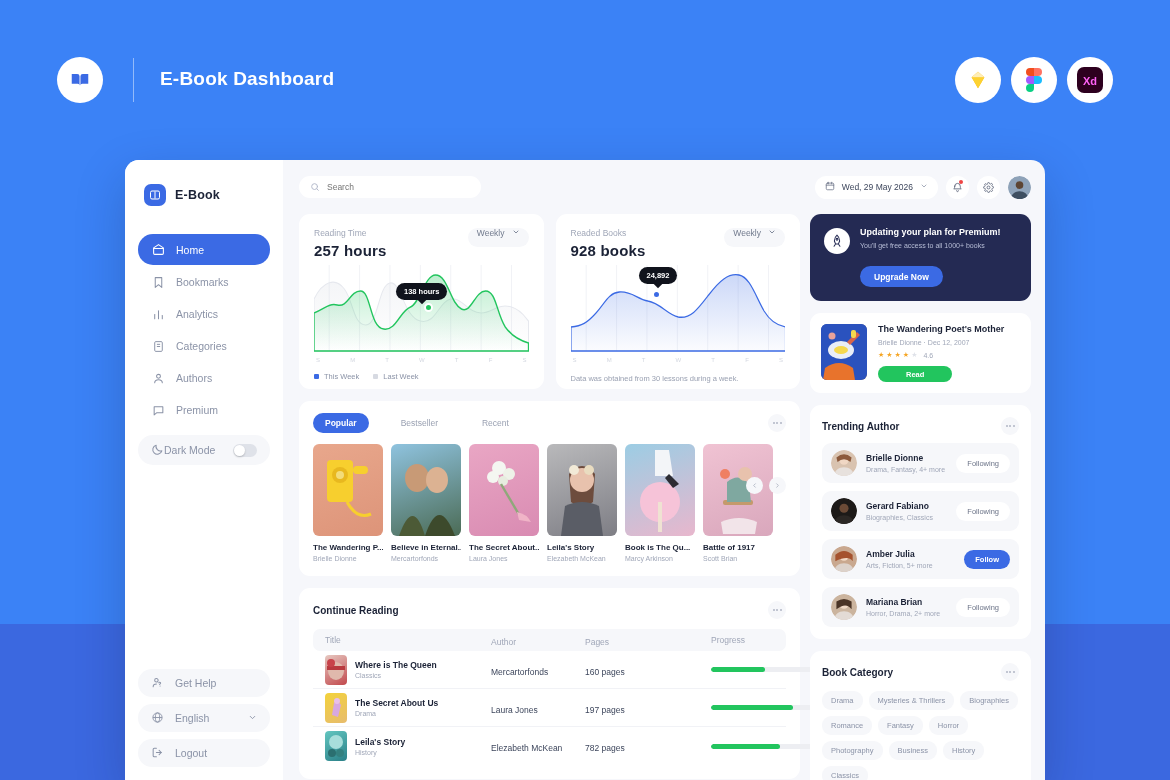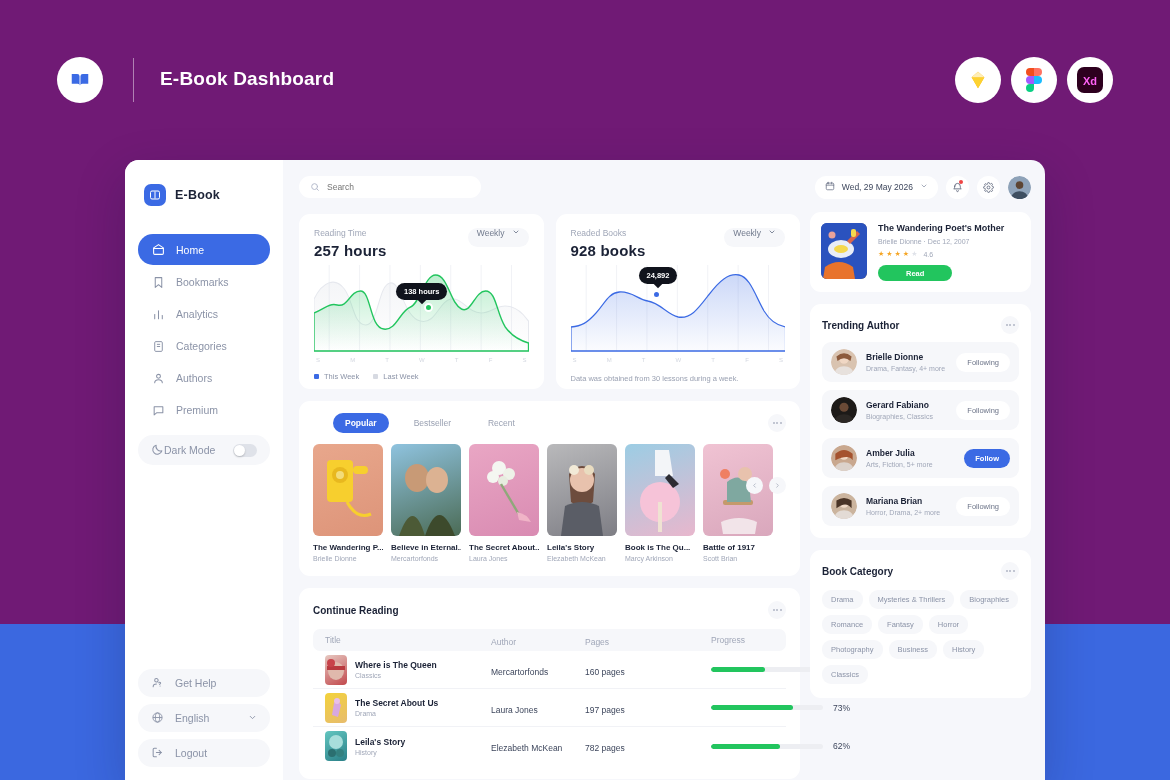--- a/index.html
+++ b/index.html
@@ -2,21 +2,21 @@
 <html><head>
 <meta charset="utf-8">
 <style>
   * { box-sizing: border-box; margin: 0; padding: 0; }
   html, body {
     width: 1170px; height: 780px;
     font-family: "Liberation Sans", sans-serif;
     background: #3b68e0;
     overflow: hidden;
   }
-  .page { position: relative; width: 1170px; height: 624px; background: #701a75; }
+  .page { position: relative; width: 1170px; height: 624px; background: #3b82f6; }
 
   
   .banner { position: absolute; left: 0; top: 0; width: 1170px; height: 160px; }
   .brand-mark {
     position: absolute; left: 57px; top: 57px; width: 46px; height: 46px;
     border-radius: 50%; background: #ffffff; display: flex; align-items: center; justify-content: center;
   }
   .brand-divider { position: absolute; left: 133px; top: 58px; width: 1px; height: 44px; background: rgba(255,255,255,.45); }
   .brand-title { position: absolute; left: 160px; top: 68px; font-size: 19px; font-weight: bold; color: #fff; letter-spacing: .2px; }
   .tool-logos { position: absolute; right: 57px; top: 57px; display: flex; gap: 10px; }
@@ -92,21 +92,21 @@
   .chart-note { font-size: 7.5px; color: #9aa1b2; margin-top: 11px; }
   .tooltip {
     position: absolute; background: #10131c; color: #fff; font-size: 7.5px; font-weight: bold;
     padding: 4px 8px; border-radius: 9px; white-space: nowrap;
   }
   .tooltip::after { content:""; position: absolute; left: 50%; bottom: -3px; margin-left:-3px; width:6px; height:6px; background:#10131c; transform: rotate(45deg); }
   .marker { position: absolute; width: 9px; height: 9px; border-radius: 50%; border: 2px solid #fff; }
 
   
   .books-card { margin-top: 12px; padding: 12px 14px 14px 14px; position: relative; }
-  .tabs { display: flex; align-items: center; gap: 13px; margin-left: 20px; }
+  .tabs { display: flex; align-items: center; gap: 20px; }
   .tab { font-size: 8.5px; color: #9aa1b2; padding: 5px 12px; border-radius: 11px; cursor: pointer; }
   .tab.active { background: #3b6ae4; color: #fff; font-weight: bold; }
   .dots-btn {
     width: 18px; height: 18px; border-radius: 50%; background: #f6f7fa; display: flex;
     align-items: center; justify-content: center; gap: 1.5px; cursor: pointer; flex: none;
   }
   .dots-btn i { width: 2px; height: 2px; border-radius: 50%; background: #b0b6c4; display:block; }
   .books-row { display: flex; gap: 8px; margin-top: 11px; }
   .book { width: 70px; flex: none; }
   .book-cover { width: 70px; height: 92px; border-radius: 6px; overflow: hidden; position: relative; }
@@ -704,20 +704,36 @@
           </div>
           <div class="avatar-sm">
             <svg width="23" height="23" viewBox="0 0 24 24">
                 <circle cx="12" cy="12" r="12" fill="#8ea2b8"></circle>
                 <circle cx="12" cy="9.5" r="4" fill="#5d4533"></circle>
                 <path d="M3 24c0-5 4.2-8 9-8s9 3 9 8z" fill="#3e4e60"></path>
               </svg>
           </div>
         </div>
 
+        <div class="promo">
+          <div class="promo-top">
+            <div class="promo-ico">
+              <svg width="14" height="14" viewBox="0 0 24 24" fill="none" stroke="#242a53" stroke-width="1.8" stroke-linecap="round" stroke-linejoin="round">
+                  <path d="M12 2c3 2.5 4.5 6 4.5 10l-2 5h-5l-2-5C7.5 8 9 4.5 12 2z"></path>
+                  <circle cx="12" cy="9" r="1.6"></circle>
+                  <path d="M9 18l-2 3M15 18l2 3"></path>
+                </svg>
+            </div>
+            <div>
+              <div class="promo-title">Updating your plan for Premium!</div>
+              <div class="promo-sub">You'll get free access to all 1000+ books</div>
+            </div>
+          </div>
+          <div class="promo-btn">Upgrade Now</div>
+        </div>
 
         <div class="card feature">
           <div class="feature-cover cvf">
             <svg width="46" height="56" viewBox="0 0 46 56">
               <rect width="46" height="56" fill="#2a52be"></rect>
               <ellipse cx="20" cy="26" rx="13" ry="9" fill="#e9eef7"></ellipse>
               <ellipse cx="20" cy="26" rx="7" ry="4" fill="#f5d84e"></ellipse>
               <path d="M26 18 l10 -10 3 3 -10 10z" fill="#d9654a"></path>
               <circle cx="11" cy="12" r="3.5" fill="#e8a29a"></circle>
               <path d="M4 44 q14 -10 28 0 l2 12 H2z" fill="#e8732c"></path>

